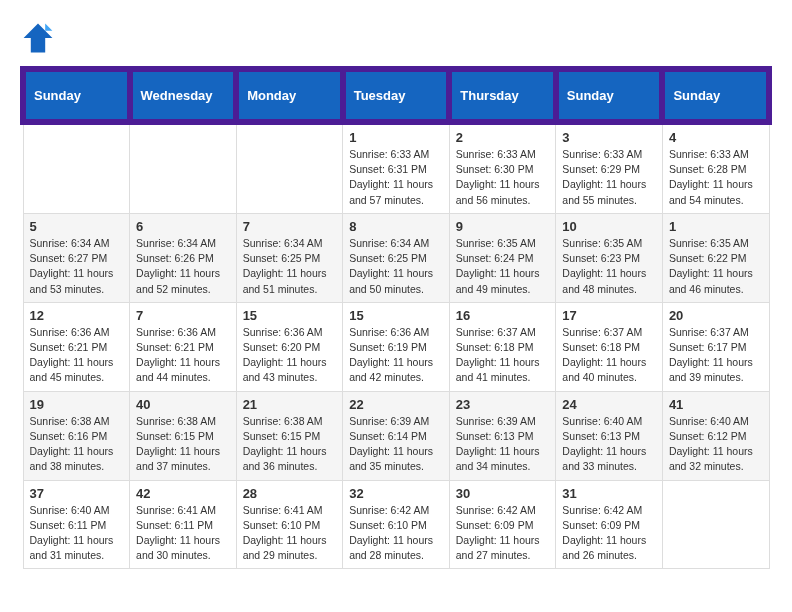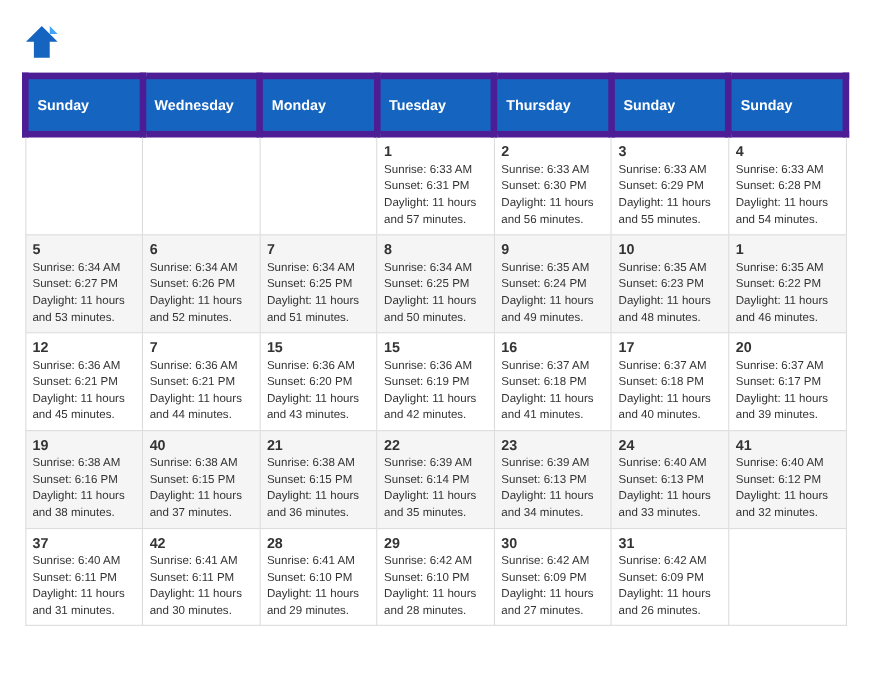--- a/index.html
+++ b/index.html
@@ -321,21 +321,21 @@
 and 30 minutes.</div>
         </td>
         <td>
           <span class="day-num">28</span>
           <div class="day-info" style="white-space: pre-line;">Sunrise: 6:41 AM
 Sunset: 6:10 PM
 Daylight: 11 hours
 and 29 minutes.</div>
         </td>
         <td>
-          <span class="day-num">29</span>
+          <span class="day-num">32</span>
           <div class="day-info" style="white-space: pre-line;">Sunrise: 6:42 AM
 Sunset: 6:10 PM
 Daylight: 11 hours
 and 28 minutes.</div>
         </td>
         <td>
           <span class="day-num">30</span>
           <div class="day-info" style="white-space: pre-line;">Sunrise: 6:42 AM
 Sunset: 6:09 PM
 Daylight: 11 hours

